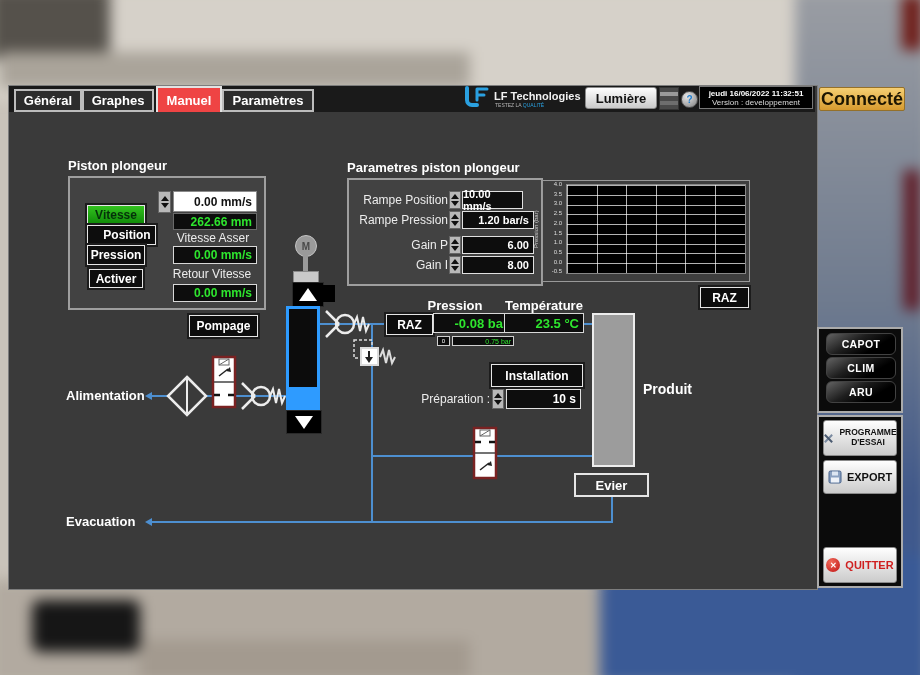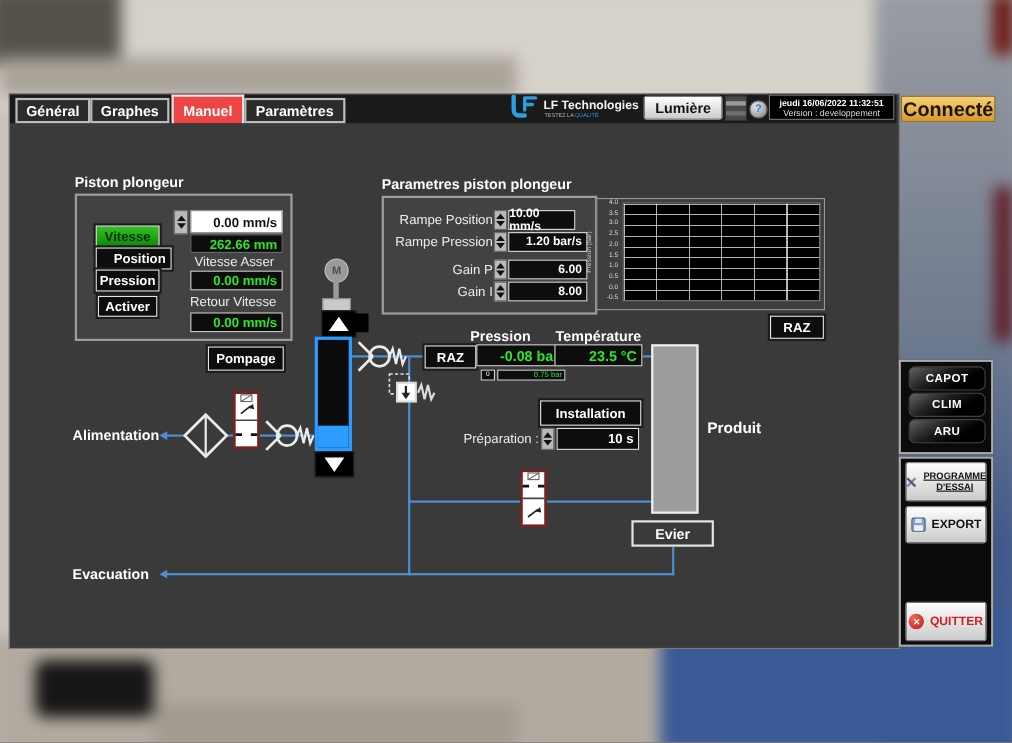--- a/index.html
+++ b/index.html
@@ -305,21 +305,21 @@
   <div class="abs" style="left:574px;top:473px;width:75px;height:24px;border:2px solid #e5e5e5;color:#fff;
               font-weight:bold;font-size:13px;display:flex;align-items:center;justify-content:center;box-sizing:border-box;">Evier</div>
 
   <div class="abs" style="left:817px;top:327px;width:86px;height:86px;background:#0b0b0b;border:2px solid #ababab;box-sizing:border-box;"></div>
   <div class="io-btn" style="left:826px;top:333px;width:68px;height:20px;">CAPOT</div>
   <div class="io-btn" style="left:826px;top:357px;width:68px;height:20px;">CLIM</div>
   <div class="io-btn" style="left:826px;top:381px;width:68px;height:20px;">ARU</div>
 
   <div class="abs" style="left:817px;top:415px;width:86px;height:173px;background:#0b0b0b;border:2px solid #ababab;box-sizing:border-box;"></div>
 
-  <div class="lt-btn" style="left:823px;top:420px;width:74px;height:36px;font-size:8.5px;line-height:1.15;padding:16px;text-decoration:underline;">
+  <div class="lt-btn" style="left:823px;top:420px;width:74px;height:36px;font-size:8.5px;line-height:1.15;padding:16px;">
     <span style="flex:0 0 auto;display:flex;">
       <svg width="11" height="11" viewBox="0 0 12 12">
         <line x1="2" y1="10" x2="10" y2="2" stroke="#7a8aa0" stroke-width="2.2"></line>
         <line x1="2" y1="2" x2="10" y2="10" stroke="#4a5a70" stroke-width="2.2"></line>
       </svg>
       </span>
     <span style="text-align:center;">PROGRAMME D'ESSAI</span>
   </div>
 
   <div class="lt-btn" style="left:823px;top:460px;width:74px;height:34px;font-size:11px;">

